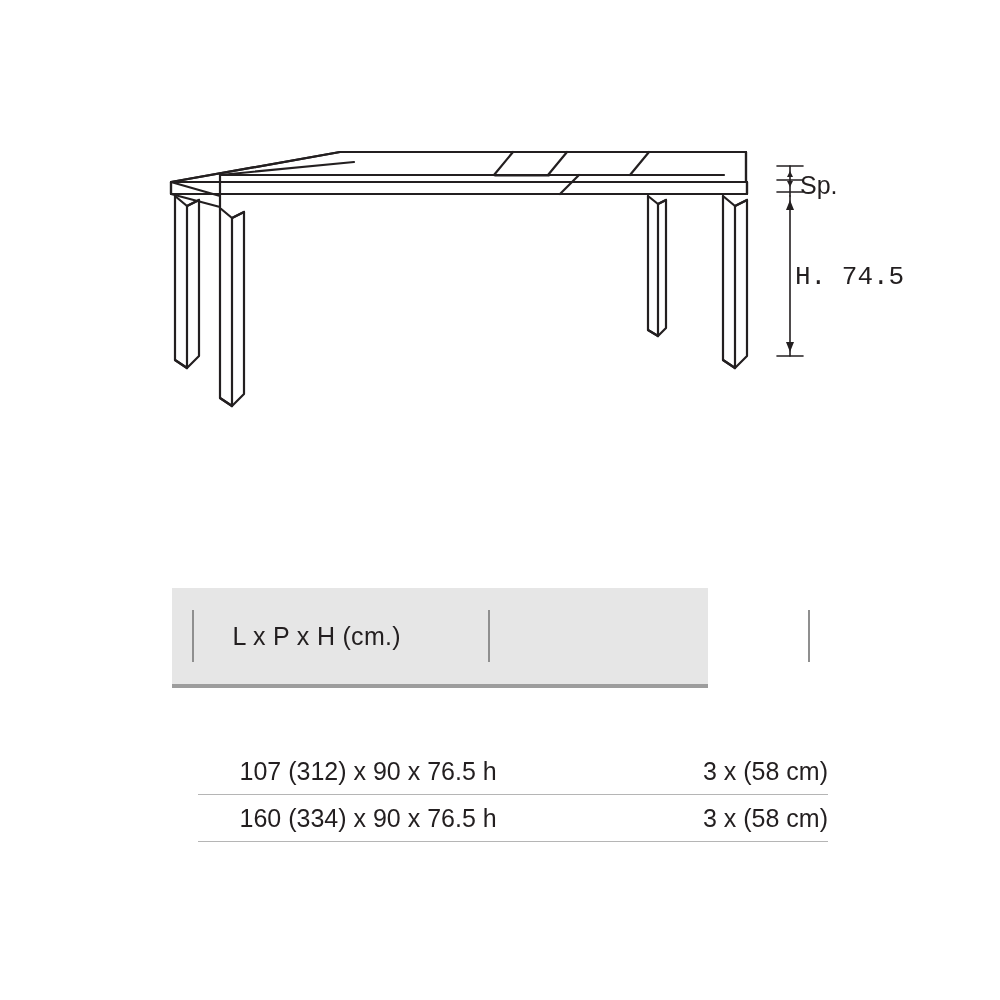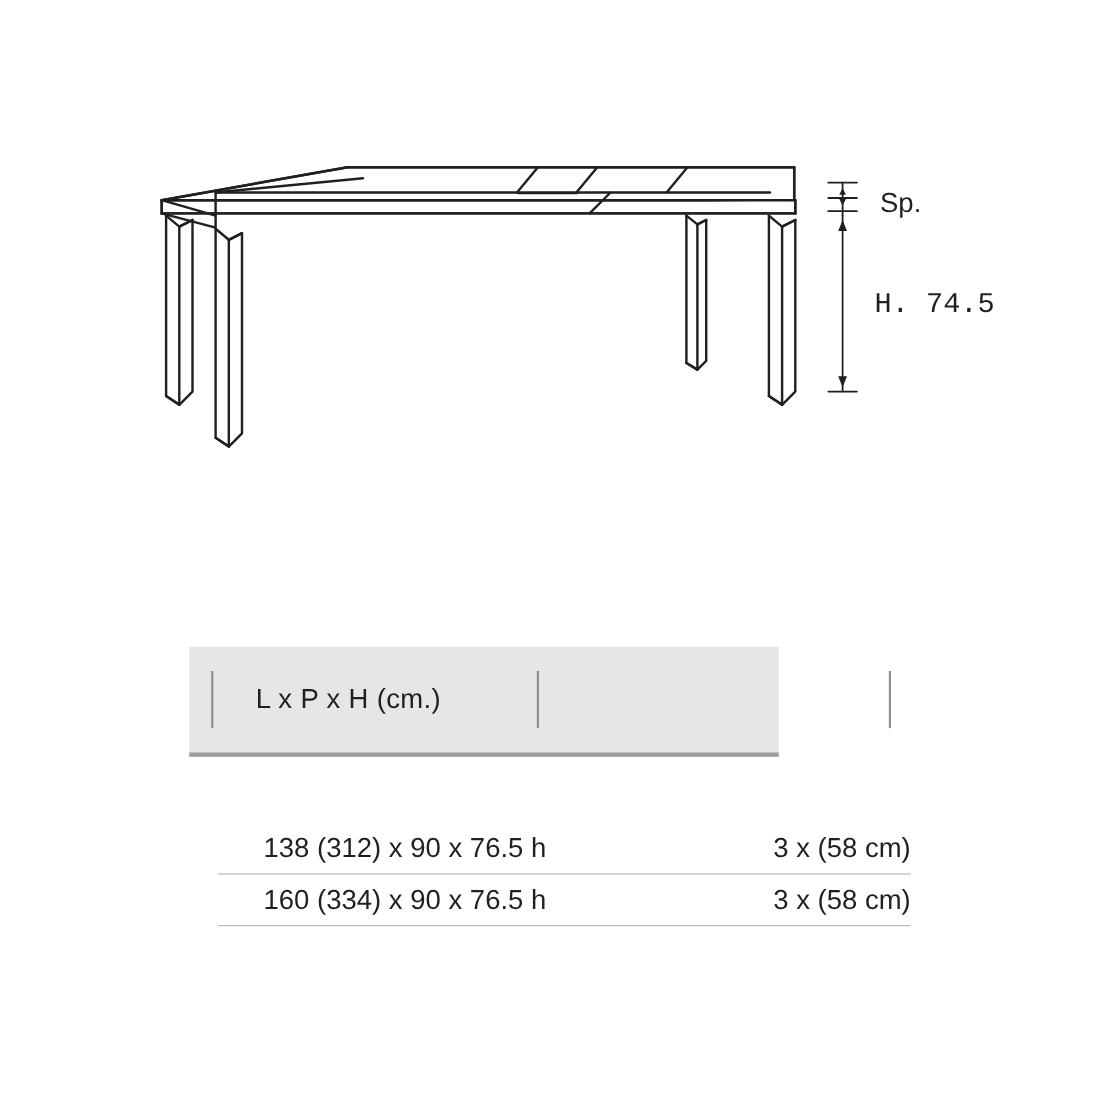--- a/index.html
+++ b/index.html
@@ -21,20 +21,21 @@
     inset: 0;
   }
 
   
   .drawing {
     position: absolute;
     left: 0;
     top: 0;
     width: 868px;
     height: 560px;
+    padding-left: 24px;
   }
   .drawing svg {
     display: block;
   }
 
   .dim-label {
     position: absolute;
     font-family: "Liberation Sans", sans-serif;
     color: #231f20;
     white-space: nowrap;
@@ -225,21 +226,21 @@
       <div class="spec-head-inner">
         <div class="head-cell col1">
           <div class="head-line1">L x P x H (cm.)</div>
         </div>
       </div>
       <div class="head-underline"></div>
     </div>
 
     <div class="spec-rows">
       <div class="spec-row">
-        <div class="cell c1">138 (312) x 90 x 76.5 h</div>
+        <div class="cell c1">107 (312) x 90 x 76.5 h</div>
         <div class="cell c2">3 x (58 cm)</div>
       </div>
       <div class="spec-row">
         <div class="cell c1">160 (334) x 90 x 76.5 h</div>
         <div class="cell c2">3 x (58 cm)</div>
       </div>
     </div>
 
   </div>
 </div>

